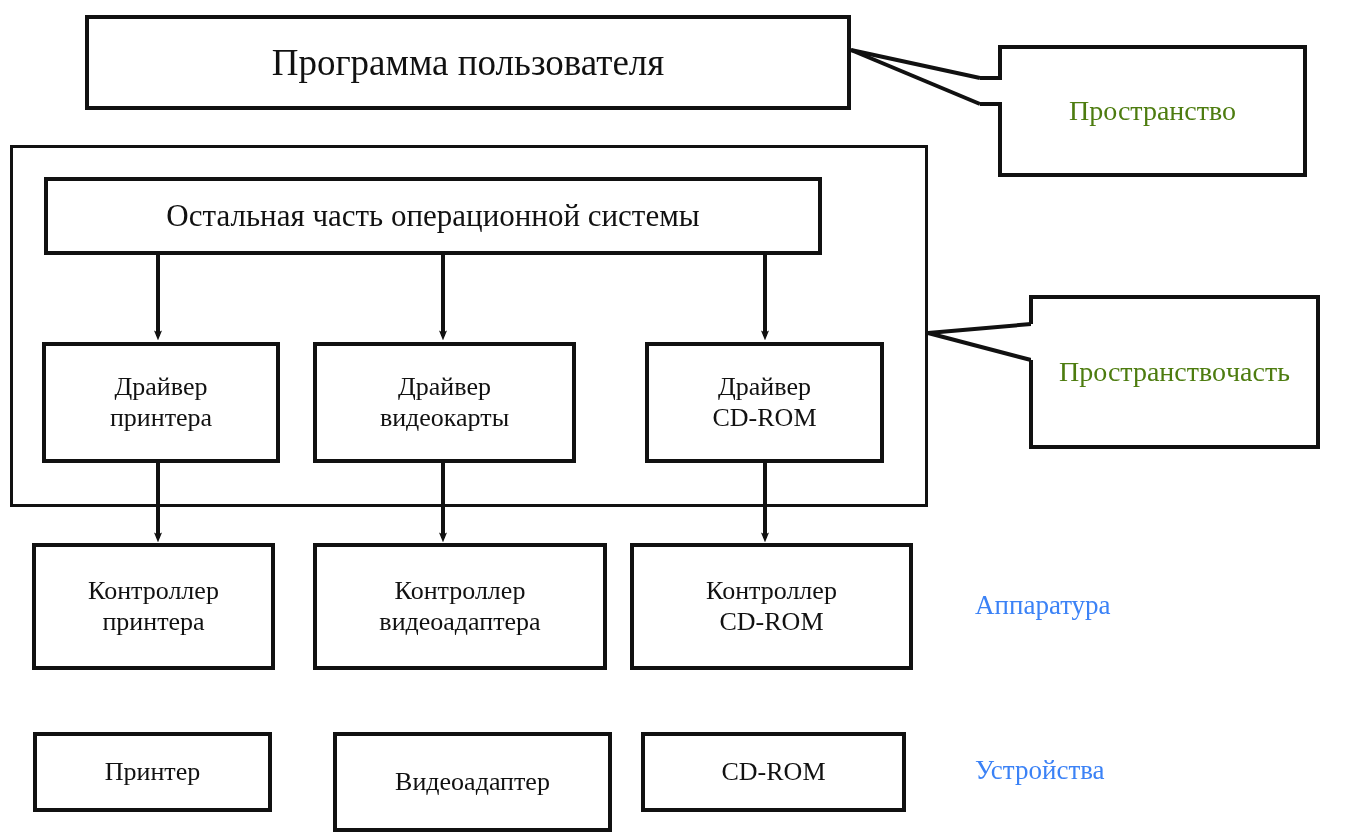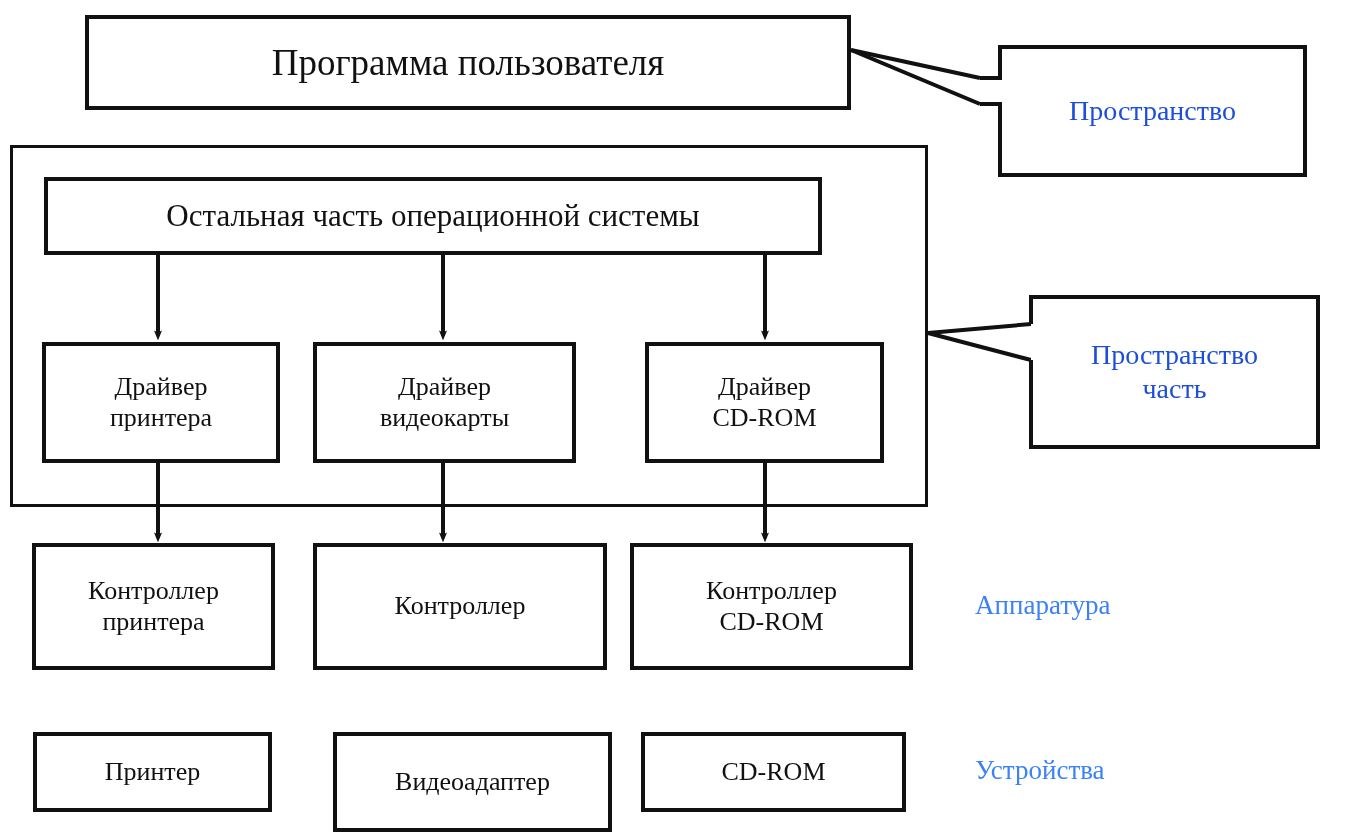--- a/index.html
+++ b/index.html
@@ -39,26 +39,26 @@
   .node .line { display: block; white-space: nowrap; }
   .frame {
     position: absolute;
     box-sizing: border-box;
     border: 3px solid #111111;
     background: transparent;
   }
   .callout-label {
     position: absolute;
     display: flex;
-    flex-direction: column;
+    flex-direction: row;
     align-items: center;
     justify-content: center;
     text-align: center;
     line-height: 1.2;
-    color: #1d4ed8;
+    color: #4d7c0f;
   }
   .plain-label {
     position: absolute;
     white-space: nowrap;
     color: #3b82f6;
   }
   .fs-title   { font-size: 37px; }
   .fs-os      { font-size: 31px; }
   .fs-node    { font-size: 26px; }
   .fs-callout { font-size: 28px; }
@@ -117,20 +117,21 @@
     <span class="line">Драйвер</span>
     <span class="line">CD-ROM</span>
   </div>
 
   <div class="node fs-node" style="left:32px; top:543px; width:243px; height:127px;">
     <span class="line">Контроллер</span>
     <span class="line">принтера</span>
   </div>
   <div class="node fs-node" style="left:313px; top:543px; width:294px; height:127px;">
     <span class="line">Контроллер</span>
+    <span class="line">видеоадаптера</span>
   </div>
   <div class="node fs-node" style="left:630px; top:543px; width:283px; height:127px;">
     <span class="line">Контроллер</span>
     <span class="line">CD-ROM</span>
   </div>
 
   <div class="node fs-node" style="left:33px; top:732px; width:239px; height:80px;">
     <span class="line">Принтер</span>
   </div>
   <div class="node fs-node" style="left:333px; top:732px; width:279px; height:100px;">

